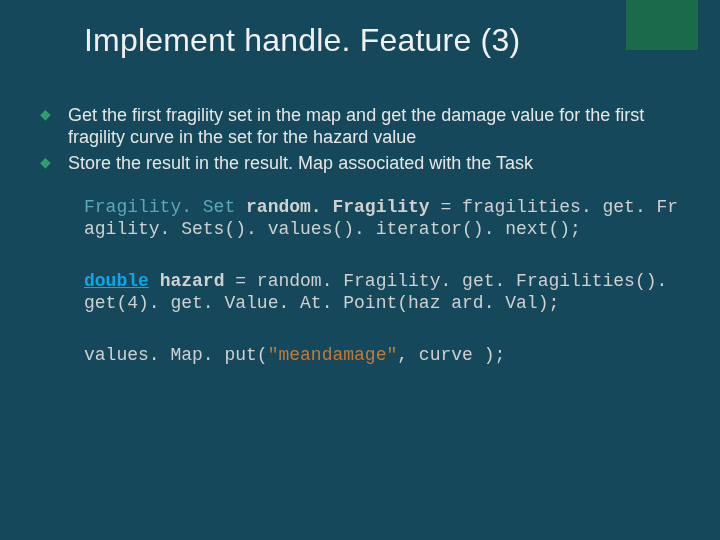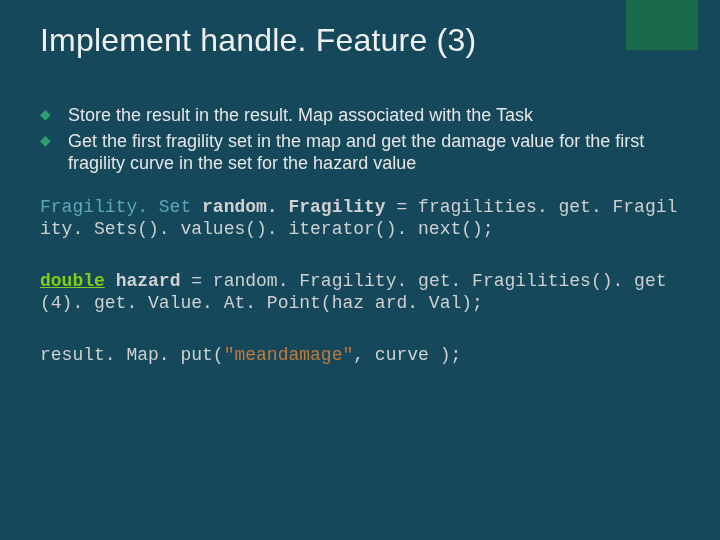--- a/index.html
+++ b/index.html
@@ -20,20 +20,21 @@
   }
   .slide {
     padding: 22px 36px 0 40px;
   }
   .title {
     font-size: 32px;
     font-weight: 400;
     color: #f0f0f0;
     margin-bottom: 46px;
     letter-spacing: 0.2px;
+    margin-left: 44px;
   }
   .bullets {
     list-style: none;
     margin-bottom: 22px;
   }
   .bullets li {
     position: relative;
     padding-left: 28px;
     font-size: 18px;
     line-height: 1.22;
@@ -48,40 +49,41 @@
     color: #2f9e6e;
     font-size: 14px;
   }
   .code-block {
     font-family: Consolas, "Courier New", monospace;
     font-size: 18px;
     line-height: 1.22;
     margin-bottom: 30px;
     white-space: pre-wrap;
     word-break: break-all;
+    margin-left: 44px;
   }
   .c-type { color: #5ca8b8; }
-  .c-kw   { color: #84cc16; font-weight: bold; text-decoration: underline; }
+  .c-kw   { color: #0ea5e9; font-weight: bold; text-decoration: underline; }
   .c-var  { color: #d0d0d0; font-weight: bold; }
   .c-expr { color: #d0d0d0; }
   .c-str  { color: #c47a3a; }
 </style>
 </head>
 <body>
 
 <div class="accent-tab"></div>
 
 <div class="slide">
 
   <h1 class="title">Implement handle. Feature (3)</h1>
 
   <ul class="bullets">
+    <li><span>Get the first fragility set in the map and get the damage value for the first fragility curve in the set for the hazard value</span></li>
     <li><span>Store the result in the result. Map associated with the Task</span></li>
-    <li><span>Get the first fragility set in the map and get the damage value for the first fragility curve in the set for the hazard value</span></li>
   </ul>
 
   <div class="code-block"><span class="c-type">Fragility. Set </span><span class="c-var">random. Fragility</span><span class="c-expr"> = </span><span class="c-expr">fragilities. get. Fragility. Sets(). values(). iterator(). next();</span></div>
 
   <div class="code-block"><span class="c-kw">double</span><span> </span><span class="c-var">hazard</span><span class="c-expr"> = </span><span class="c-expr">random. Fragility. get. Fragilities(). get(4). get. Value. At. Point(haz ard. Val);</span></div>
 
-  <div class="code-block"><span class="c-expr">result. Map. put(</span><span class="c-str">"meandamage"</span><span class="c-expr">, curve );</span></div>
+  <div class="code-block"><span class="c-expr">values. Map. put(</span><span class="c-str">"meandamage"</span><span class="c-expr">, curve );</span></div>
 
 </div>
 
 </body></html>

